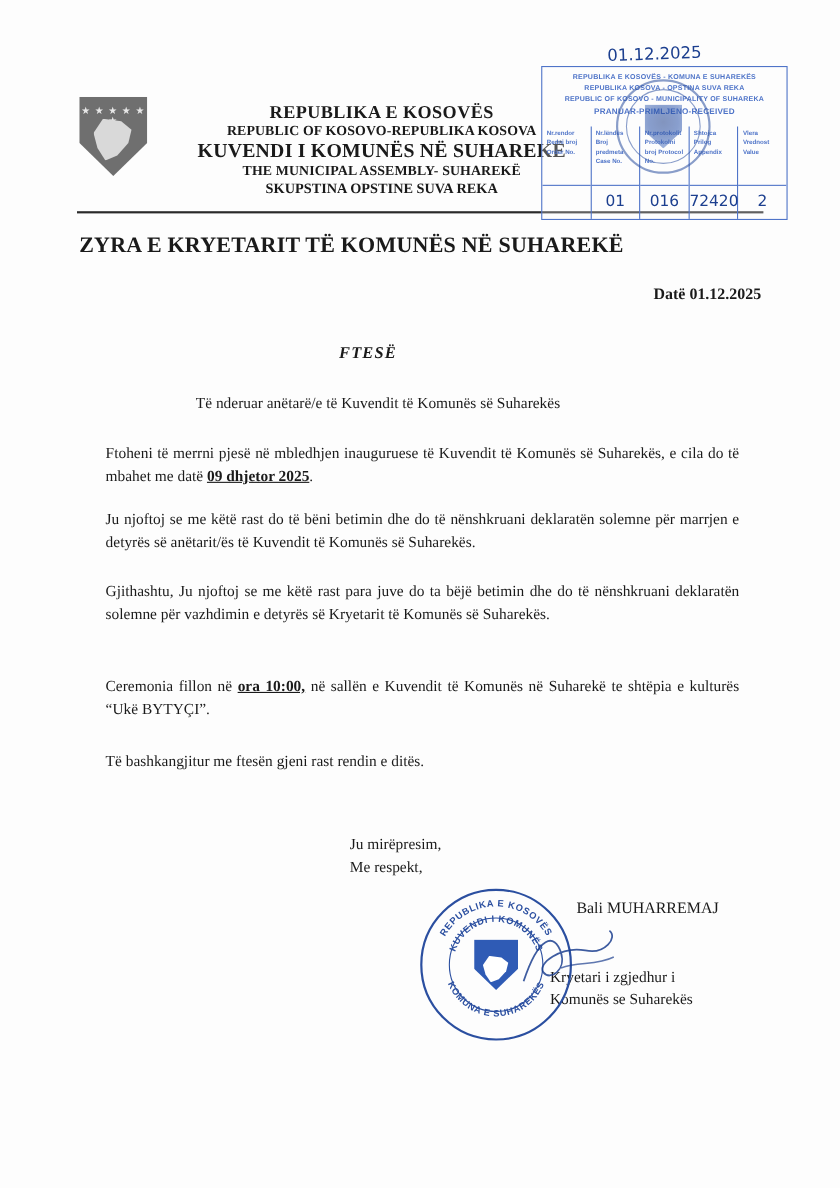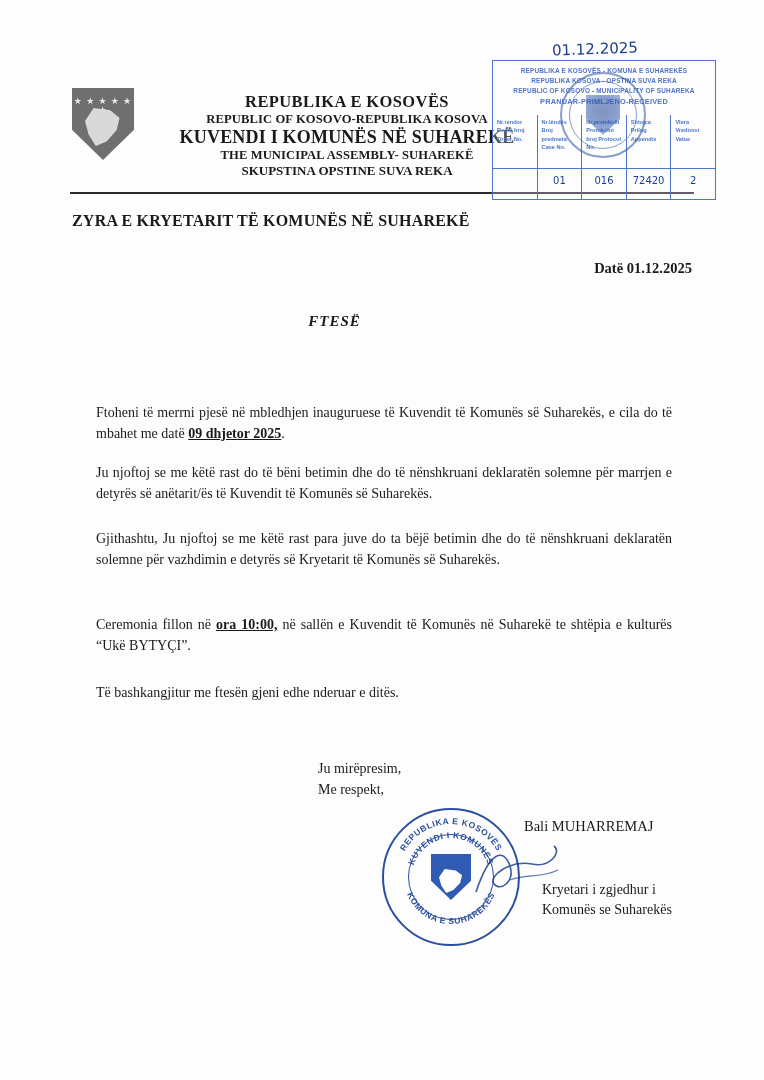--- a/index.html
+++ b/index.html
@@ -165,21 +165,21 @@
     top: 40px;
     left: 552px;
     font-size: 15px;
     transform: rotate(-2deg);
   }
   .cell-val {
     position: absolute;
     left: 0; right: 0;
     top: 6px;
     text-align: center;
-    font-size: 10px;
+    font-size: 14px;
   }
   .stamp-seal {
     position: absolute;
     top: 72px;
     left: 560px;
     width: 86px;
     height: 86px;
     border-radius: 50%;
     opacity: 0.55;
   }
@@ -203,21 +203,21 @@
     background: radial-gradient(circle at 50% 40%, #1e3f8c 0%, #2a52a8 45%, #6e8fd0 100%);
     clip-path: polygon(50% 0%, 100% 0%, 100% 60%, 50% 100%, 0% 60%, 0% 0%);
   }
 
   
   .title-main {
     position: absolute;
     top: 212px;
     left: 72px;
     width: 620px;
-    font-size: 16px;
+    font-size: 20px;
     font-weight: bold;
     letter-spacing: 0.2px;
   }
 
   .date-line {
     position: absolute;
     top: 260px;
     right: 72px;
     font-size: 14.5px;
     font-weight: bold;
@@ -275,21 +275,20 @@
     left: 500px;
     font-size: 14.5px;
     margin-left: 24px;
   }
   .sig-role {
     position: absolute;
     top: 880px;
     left: 500px;
     font-size: 14px;
     line-height: 1.45;
-    margin-left: 42px;
   }
 
   .round-seal {
     position: absolute;
     top: 808px;
     left: 382px;
     width: 138px;
     height: 138px;
   }
   .round-seal .r-outer,
@@ -414,39 +413,40 @@
     <div class="ring2"></div>
     <div class="core"></div>
   </div>
 
   <div class="title-main">ZYRA E KRYETARIT TË KOMUNËS NË SUHAREKË</div>
 
   <div class="date-line">Datë 01.12.2025</div>
 
   <div class="ftese">FTESË</div>
 
+  <div class="salut">Të nderuar anëtarë/e të Kuvendit të Komunës së Suharekës</div>
 
   <div class="body-text p1">
     <span>Ftoheni të merrni pjesë në mbledhjen inauguruese të Kuvendit të Komunës së Suharekës, e cila do të mbahet me datë </span><span class="u-bold">09 dhjetor 2025</span><span>.</span>
   </div>
 
   <div class="body-text p2">
     <span>Ju njoftoj se me këtë rast do të bëni betimin dhe do të nënshkruani deklaratën solemne për marrjen e detyrës së anëtarit/ës të Kuvendit të Komunës së Suharekës.</span>
   </div>
 
   <div class="body-text p3">
     <span>Gjithashtu, Ju njoftoj se me këtë rast para juve do ta bëjë betimin dhe do të nënshkruani deklaratën solemne për vazhdimin e detyrës së Kryetarit të Komunës së Suharekës.</span>
   </div>
 
   <div class="body-text p4">
     <span>Ceremonia fillon në </span><span class="u-bold">ora 10:00,</span><span> në sallën e Kuvendit të Komunës në Suharekë te shtëpia e kulturës “Ukë BYTYÇI”.</span>
   </div>
 
   <div class="body-text p5">
-    <span>Të bashkangjitur me ftesën gjeni edhe nderuar e ditës.</span>
+    <span>Të bashkangjitur me ftesën gjeni rast rendin e ditës.</span>
   </div>
 
   <div class="closing">
     <div>Ju mirëpresim,</div>
     <div>Me respekt,</div>
   </div>
 
   <div class="sig-name">Bali MUHARREMAJ</div>
   <div class="sig-role">
     <div>Kryetari i zgjedhur i</div>

